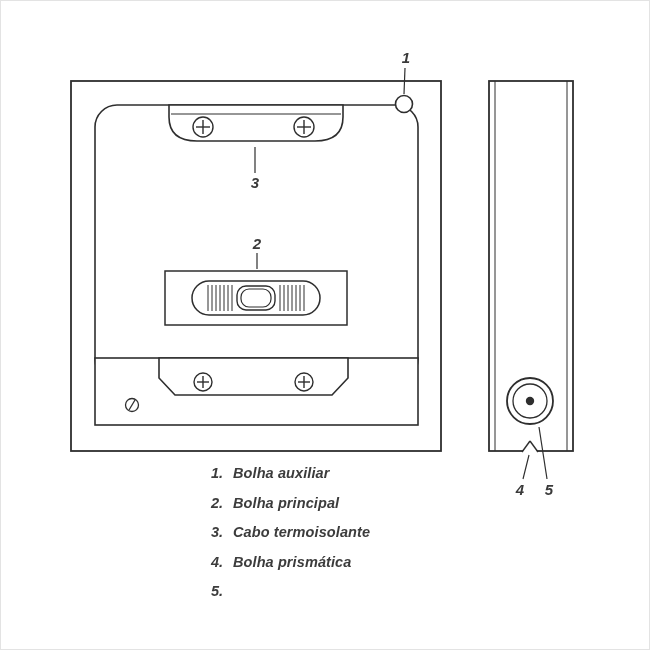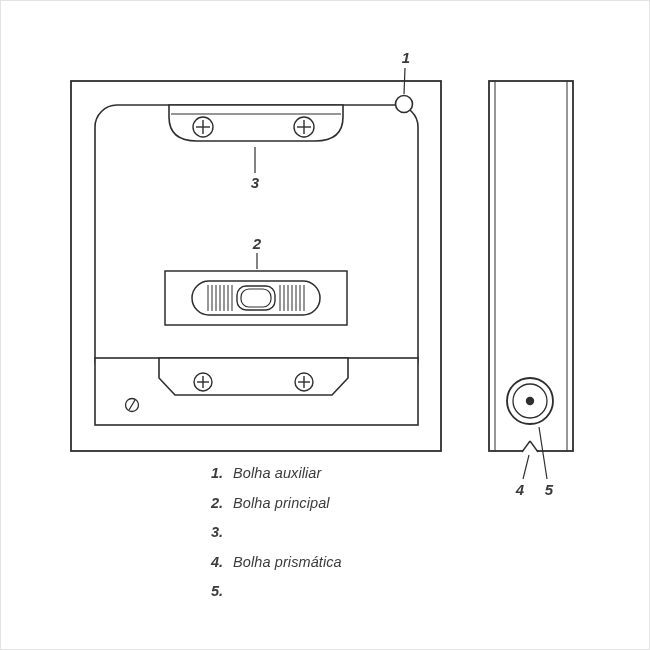--- a/index.html
+++ b/index.html
@@ -35,21 +35,21 @@
     font-style:italic;
   }
   .legend-num{
     width:20px;
     text-align:right;
     font-weight:bold;
     flex:0 0 auto;
   }
   .legend-label{
     margin-left:10px;
-    font-weight:normal;
+    font-weight:bold;
     letter-spacing:0.1px;
   }
 </style>
 </head>
 <body>
 
 <div class="page">
 
   <svg width="650" height="650" viewBox="0 0 650 650">
 
@@ -174,20 +174,21 @@
     <div class="legend-row">
       <span class="legend-num">1.</span>
       <span class="legend-label">Bolha auxiliar</span>
     </div>
     <div class="legend-row">
       <span class="legend-num">2.</span>
       <span class="legend-label">Bolha principal</span>
     </div>
     <div class="legend-row">
       <span class="legend-num">3.</span>
+      <span class="legend-label">Cabo termoisolante</span>
     </div>
     <div class="legend-row">
       <span class="legend-num">4.</span>
       <span class="legend-label">Bolha prismática</span>
     </div>
     <div class="legend-row">
       <span class="legend-num">5.</span>
     </div>
   </div>
 

